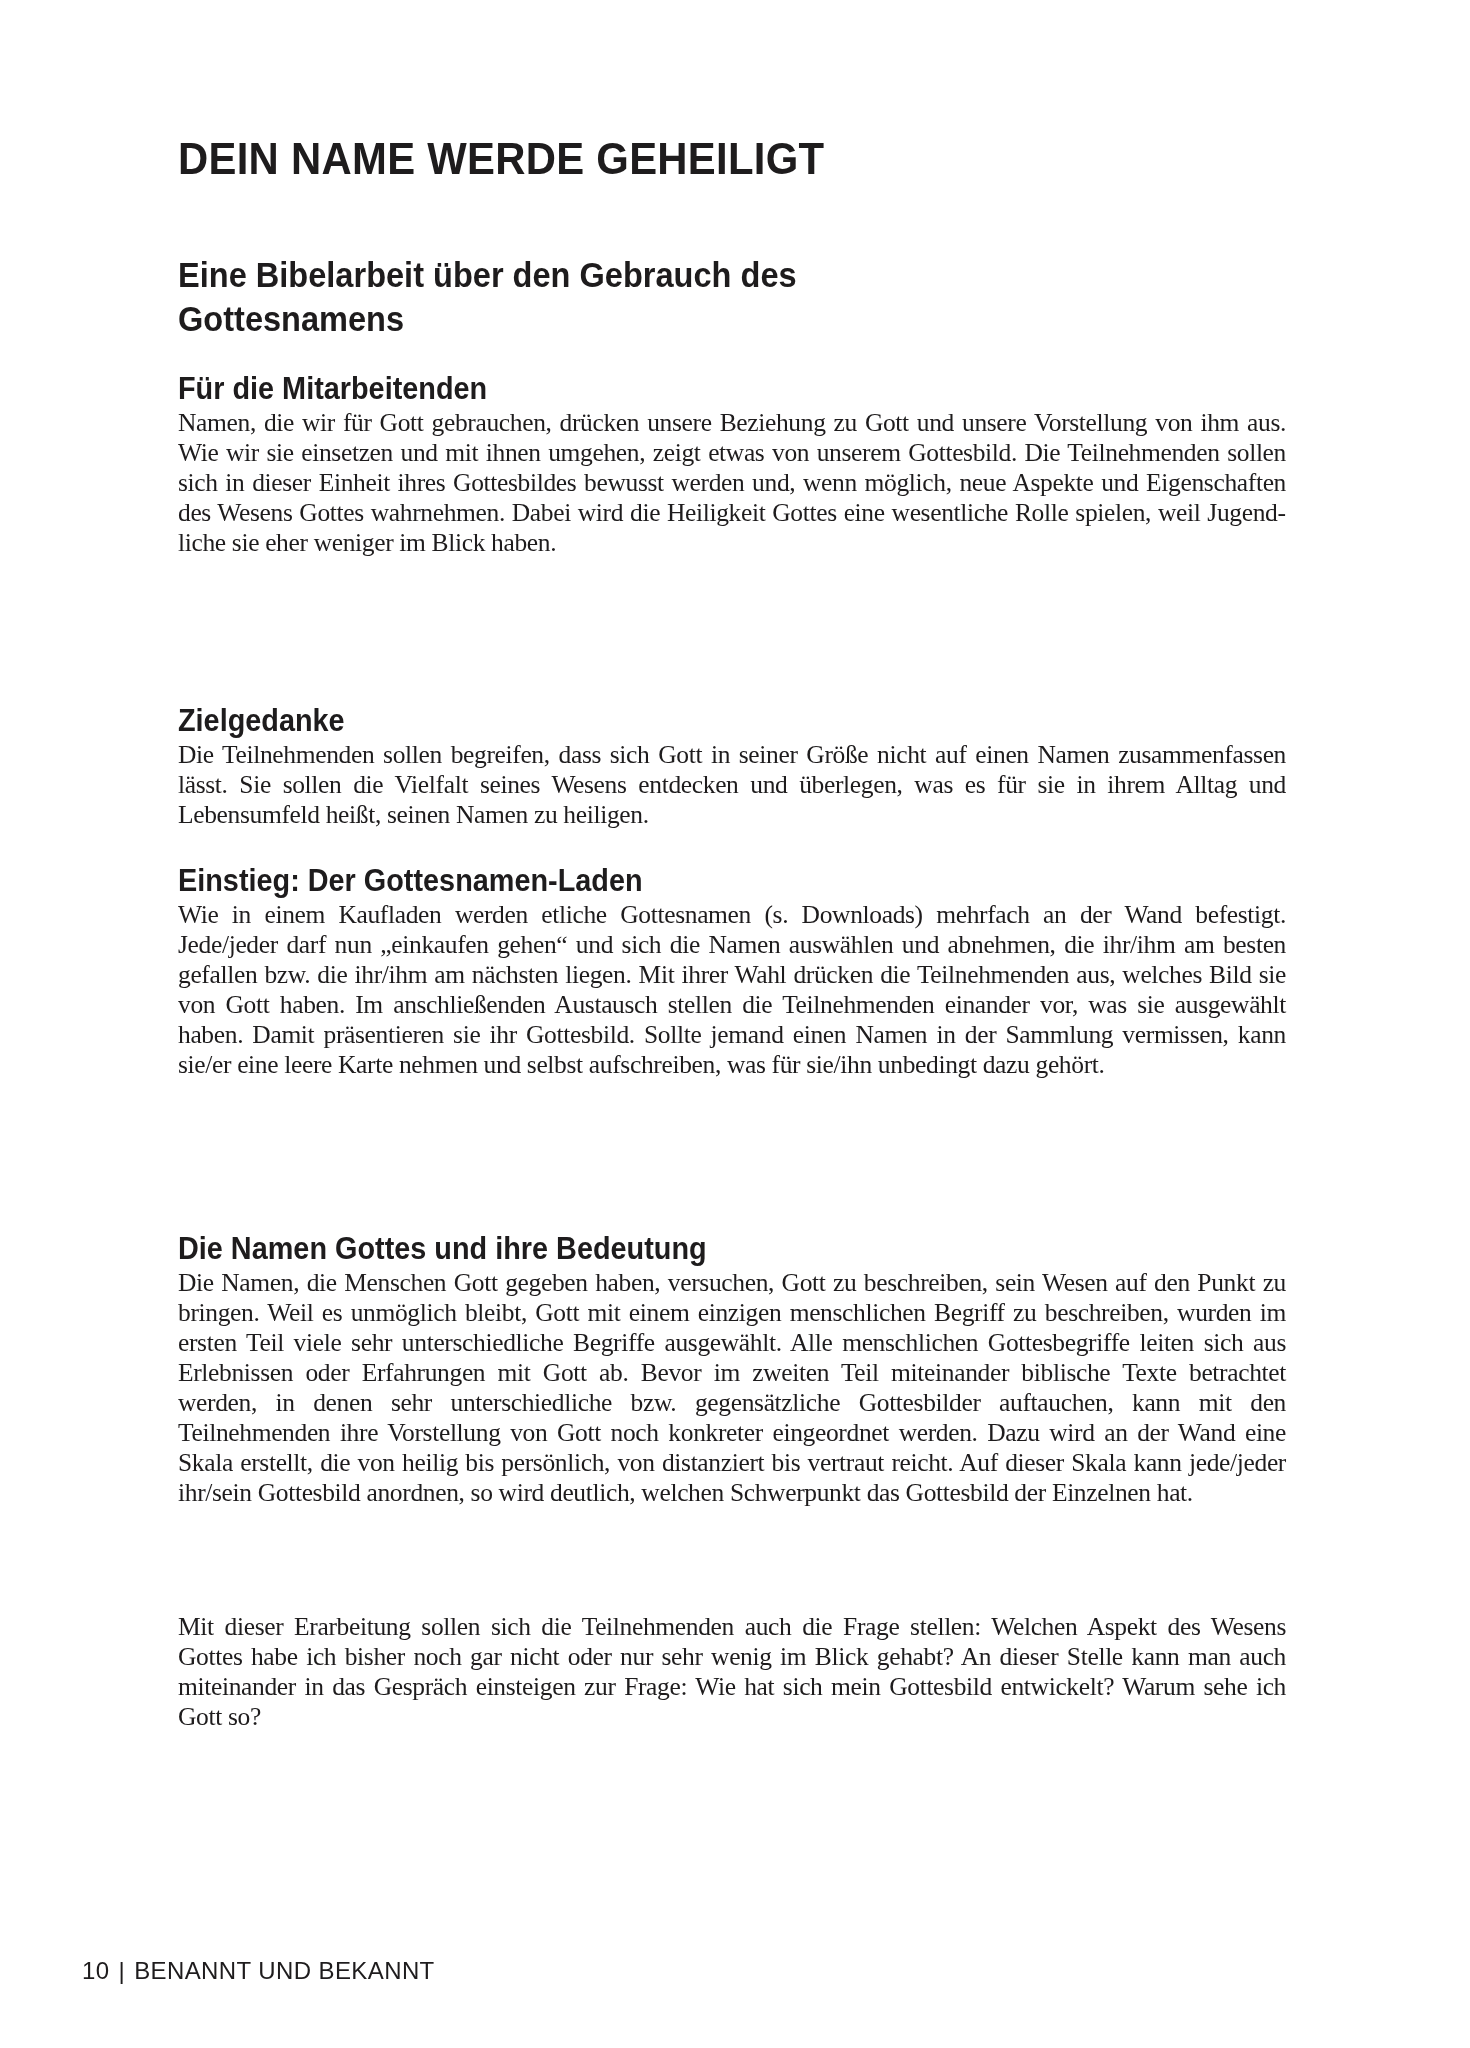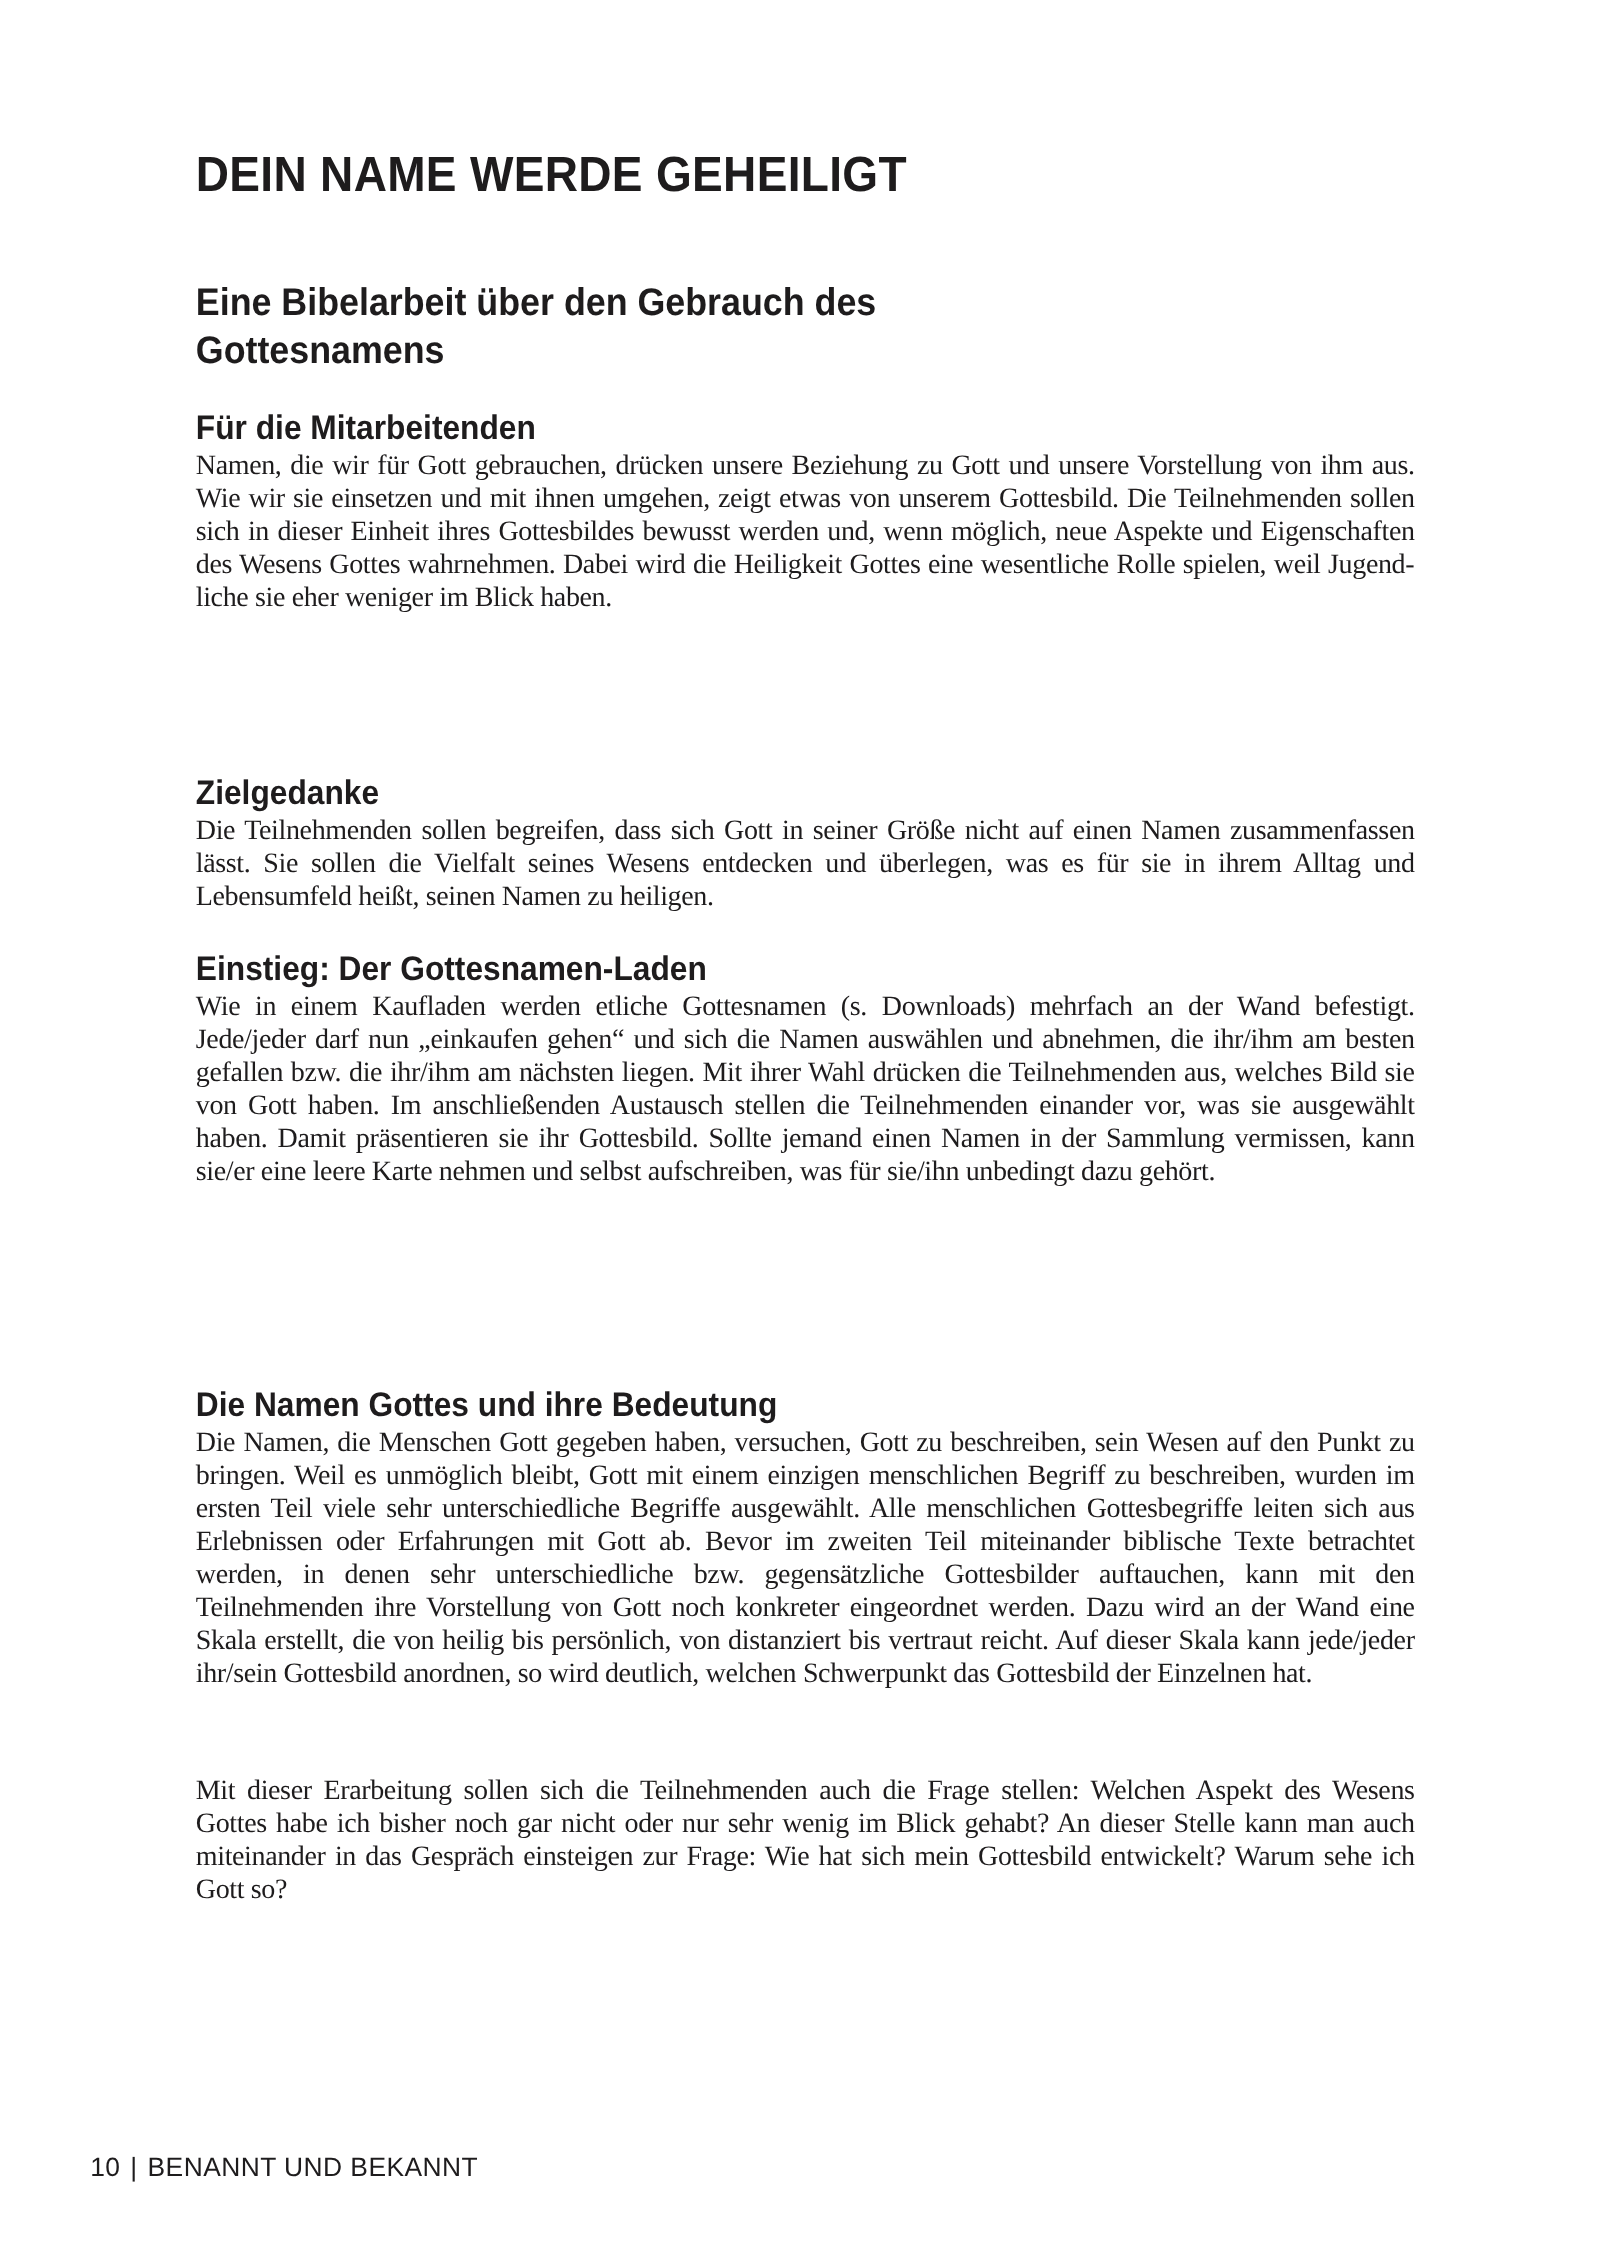--- a/index.html
+++ b/index.html
@@ -66,21 +66,21 @@
       font-family: Liberation Serif, serif;
       font-size: 25.5px;
       line-height: 30px;
       text-align: justify;
       letter-spacing: -0.35px;
       hyphens: manual;
     }
     .sec-1 { top: 370px; }
     .sec-2 { top: 670px; margin-top: 32px; }
     .sec-3 { top: 862px; }
-    .sec-4 { top: 1258px; }
+    .sec-4 { top: 1230px; }
     .sec-5 { top: 1612px; }
     .footer {
       position: absolute;
       left: 82px;
       top: 1957px;
       font-family: "Liberation Sans", sans-serif;
       font-size: 24px;
       letter-spacing: 0.4px;
       color: #1e1c1d;
       white-space: nowrap;

